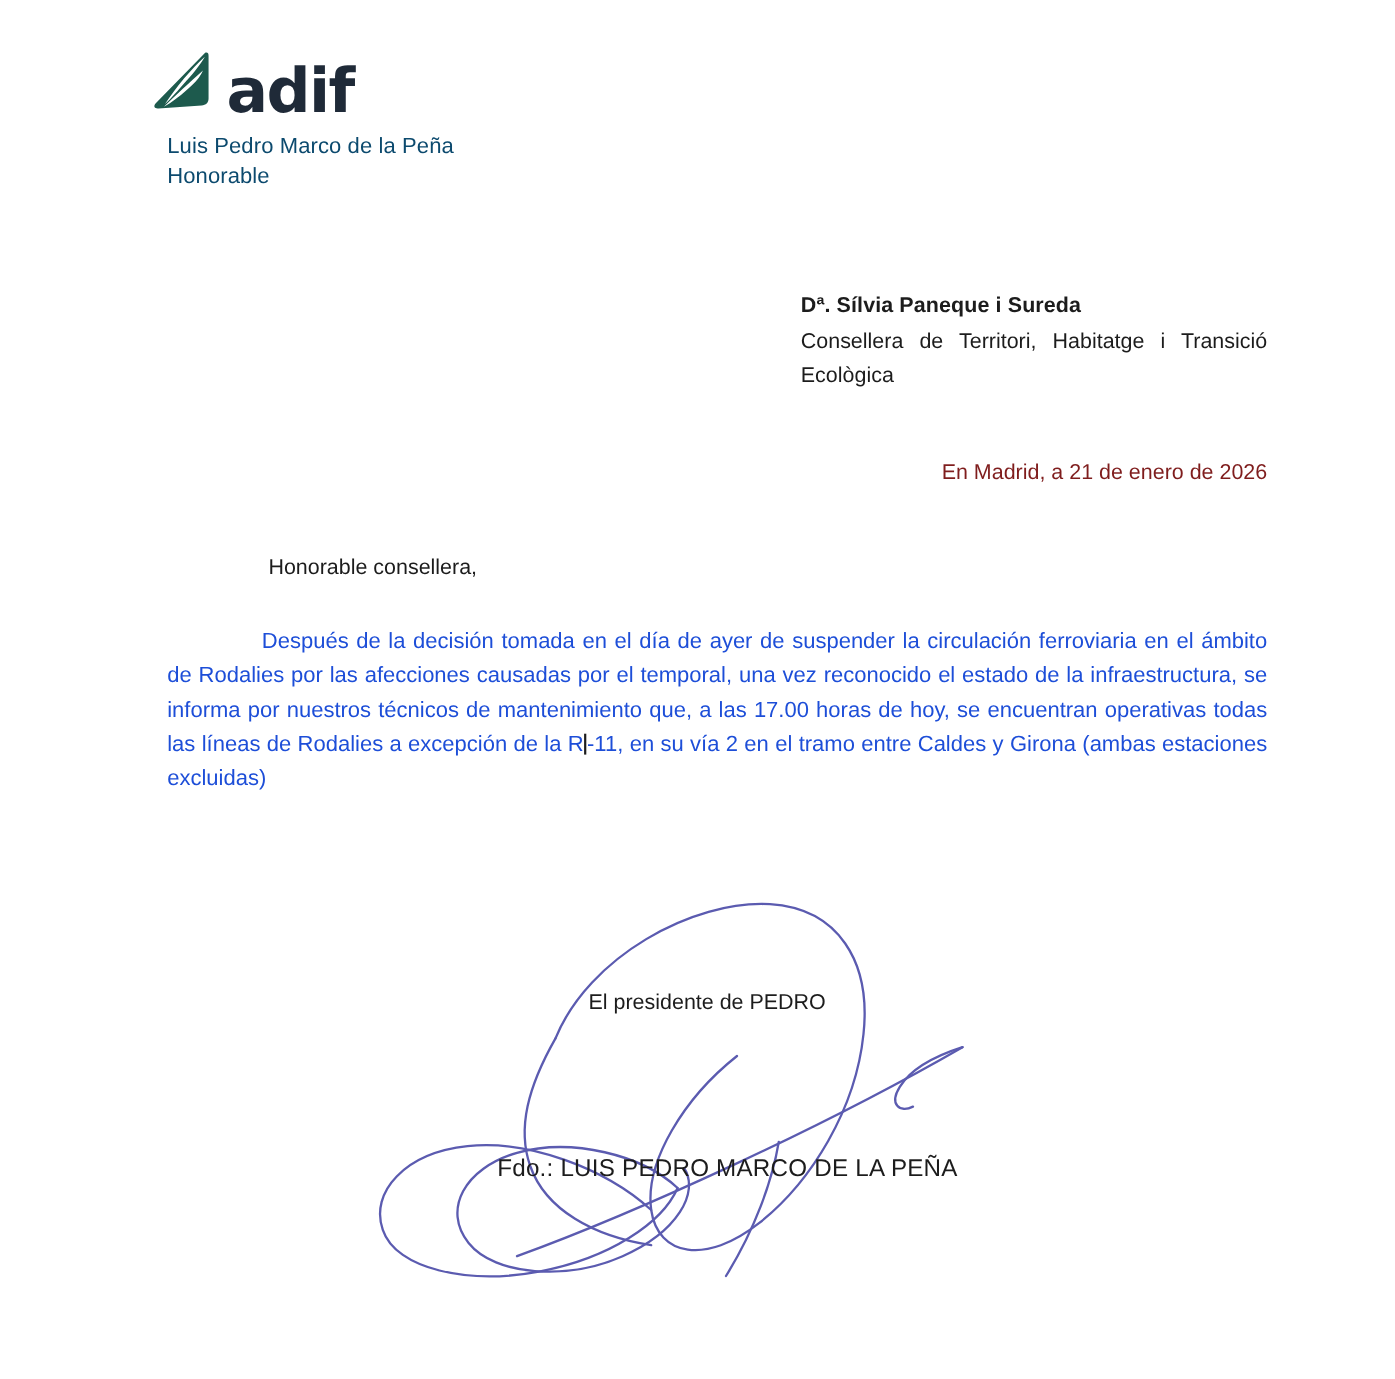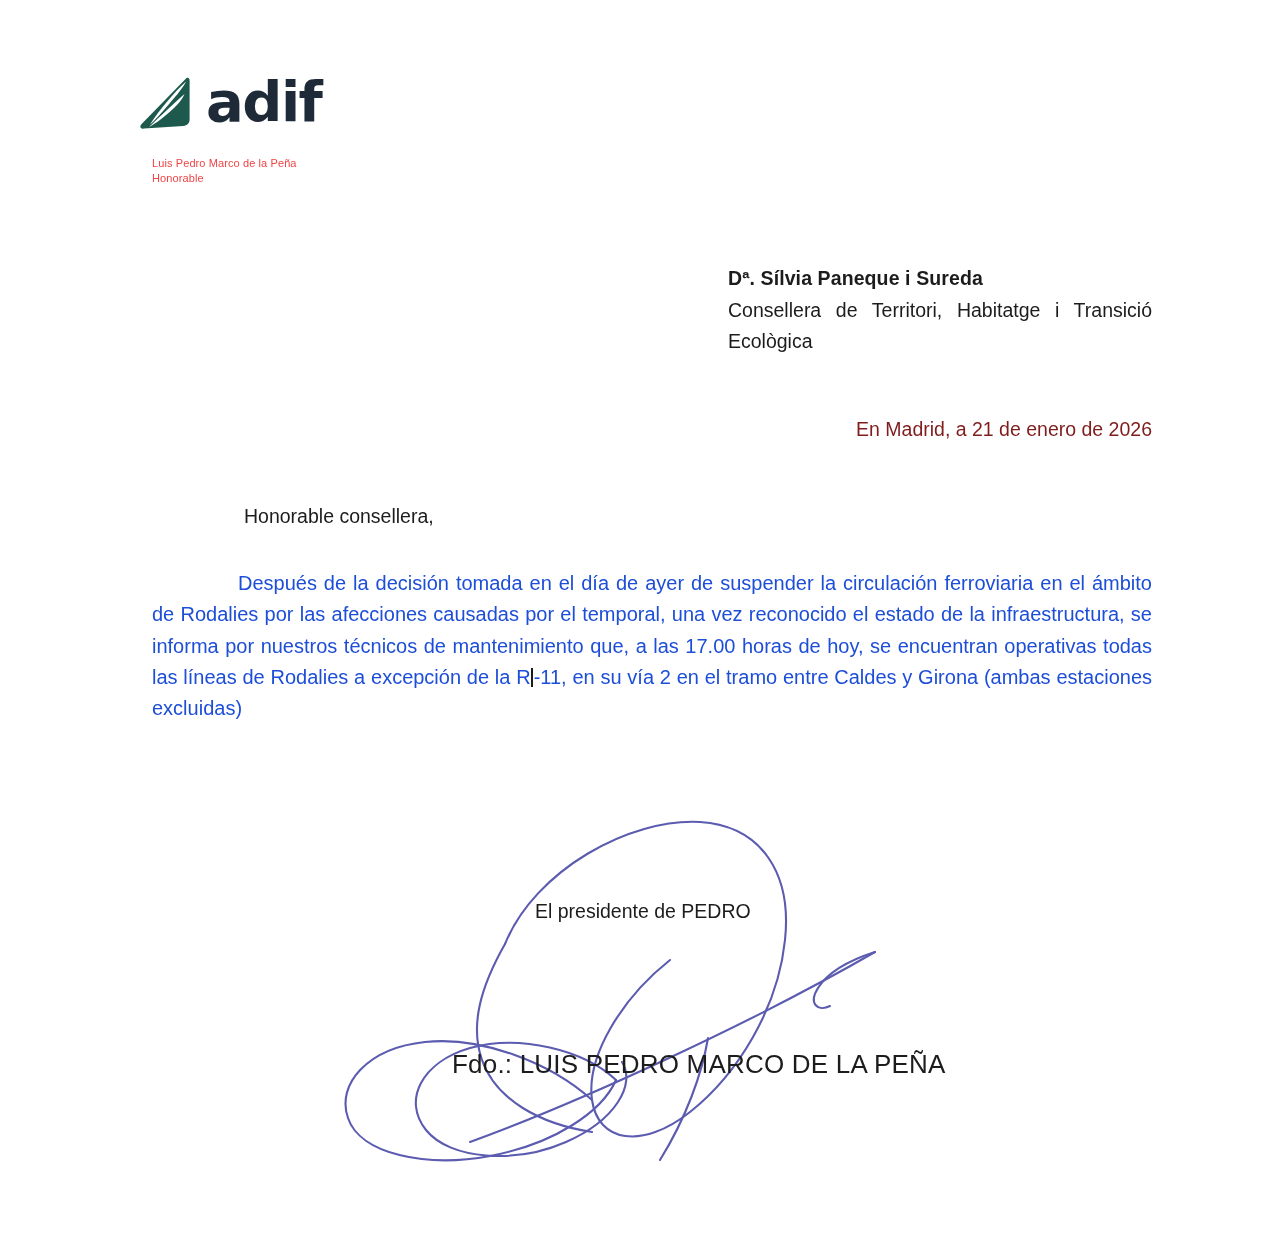--- a/index.html
+++ b/index.html
@@ -24,46 +24,45 @@
 
   
   .letterhead {
     position: absolute;
     left: 138px;
     top: 36px;
     width: 420px;
   }
   .logo-row {
     display: flex;
-    align-items: flex-start;
+    align-items: flex-end;
     height: 76px;
-    margin-top: 36px;
   }
   .logo-mark {
     width: 72px;
     height: 70px;
     display: block;
     flex: 0 0 auto;
   }
   .logo-word {
     font-family: "DejaVu Sans", sans-serif;
     font-size: 56px;
     font-weight: 700;
     letter-spacing: -1.5px;
     color: #1f2a38;
     line-height: 1;
     margin-left: -4px;
     margin-top: 2px;
   }
   .sender {
     margin-top: 8px;
     margin-left: 14px;
-    font-size: 11px;
+    font-size: 20px;
     line-height: 1.34;
-    color: #ef4444;
+    color: #0c4a6e;
     letter-spacing: 0.1px;
   }
   .sender div { white-space: nowrap; }
 
   
   .recipient {
     position: absolute;
     left: 728px;
     top: 263px;
     width: 424px;
@@ -144,21 +143,21 @@
     left: 205px;
     top: 88px;
     font-size: 19.5px;
     color: #1c1c1c;
     white-space: nowrap;
   }
   .sig-fdo {
     position: absolute;
     left: 122px;
     top: 237px;
-    font-size: 26px;
+    font-size: 22px;
     color: #1c1c1c;
     white-space: nowrap;
     letter-spacing: 0.2px;
   }
 </style>
 </head>
 <body>
 
 <div class="page">
 

